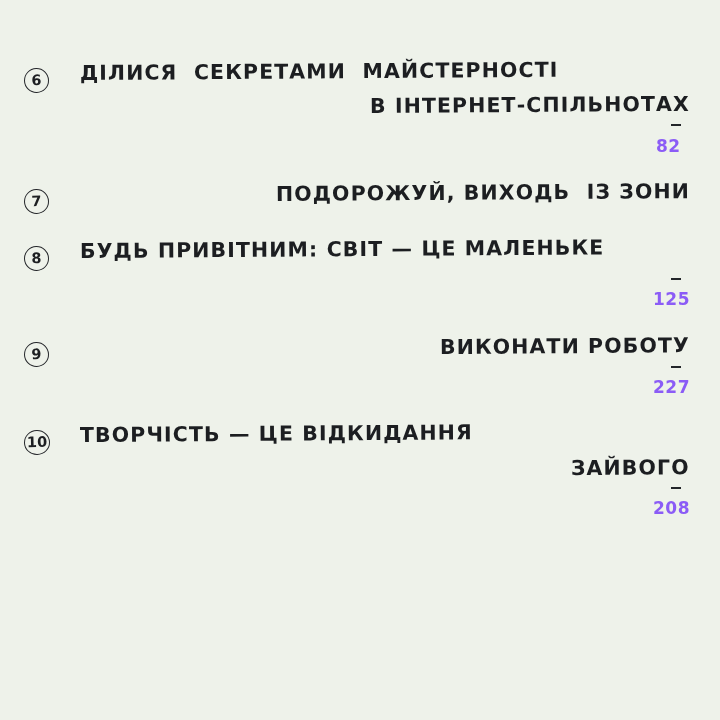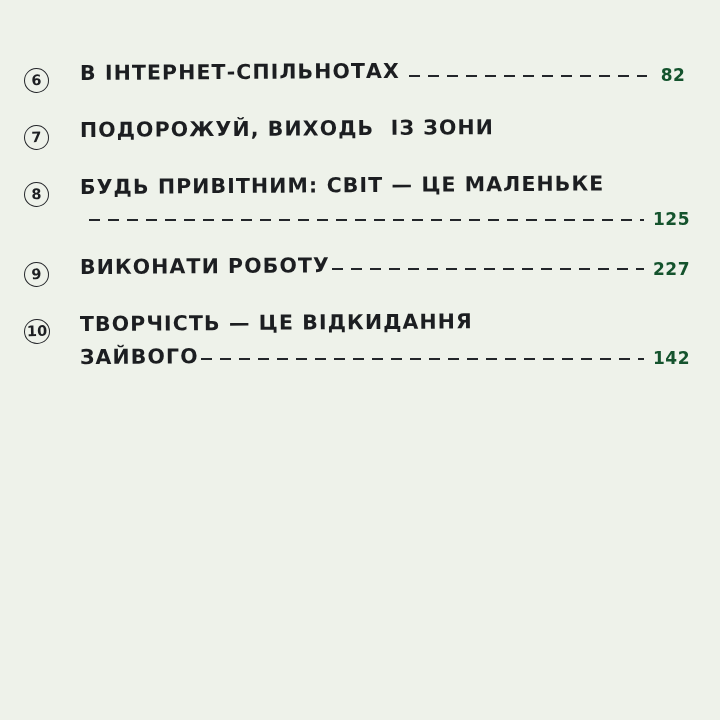--- a/index.html
+++ b/index.html
@@ -61,20 +61,21 @@
     min-width: 0;
   }
   .line {
     display: flex;
     flex-direction: row;
     align-items: flex-end;
     margin-bottom: 9px;
   }
   .line:last-child {
     margin-bottom: 0;
+    flex-direction: column;
   }
   .title-txt {
     font-size: 20.5px;
     font-weight: 700;
     letter-spacing: 1.1px;
     color: #1c1e21;
     white-space: pre;
     line-height: 1.16;
     text-transform: uppercase;
     transform: rotate(-0.4deg);
@@ -98,39 +99,42 @@
     background-size: 19px 2.2px;
     background-repeat: repeat-x;
     background-position: left center;
   }
   .dashfill.tight {
     margin-left: 2px;
   }
   .page-no {
     font-size: 17px;
     font-weight: 700;
-    color: #14532d;
+    color: #8b5cf6;
     letter-spacing: 0.5px;
     padding-bottom: 1px;
     white-space: nowrap;
     min-width: 34px;
-    text-align: center;
+    text-align: left;
   }
 </style>
 </head>
 <body>
 
 <div id="page">
   <div class="toc-list">
 
     <div class="toc-entry">
       <div class="num-wrap">
         <span class="num-circle">6</span>
       </div>
       <div class="entry-body">
+        <div class="line">
+          <span class="title-txt">ДІЛИСЯ  СЕКРЕТАМИ  МАЙСТЕРНОСТІ</span>
+        </div>
         <div class="line">
           <span class="title-txt">В ІНТЕРНЕТ-СПІЛЬНОТАХ</span>
           <span class="dashfill"></span>
           <span class="page-no">82</span>
         </div>
       </div>
     </div>
 
     <div class="toc-entry">
       <div class="num-wrap">
@@ -175,19 +179,19 @@
       <div class="num-wrap">
         <span class="num-circle">10</span>
       </div>
       <div class="entry-body">
         <div class="line">
           <span class="title-txt">ТВОРЧІСТЬ — ЦЕ ВІДКИДАННЯ</span>
         </div>
         <div class="line">
           <span class="title-txt">ЗАЙВОГО</span>
           <span class="dashfill tight"></span>
-          <span class="page-no">142</span>
+          <span class="page-no">208</span>
         </div>
       </div>
     </div>
 
   </div>
 </div>
 
 </body></html>

